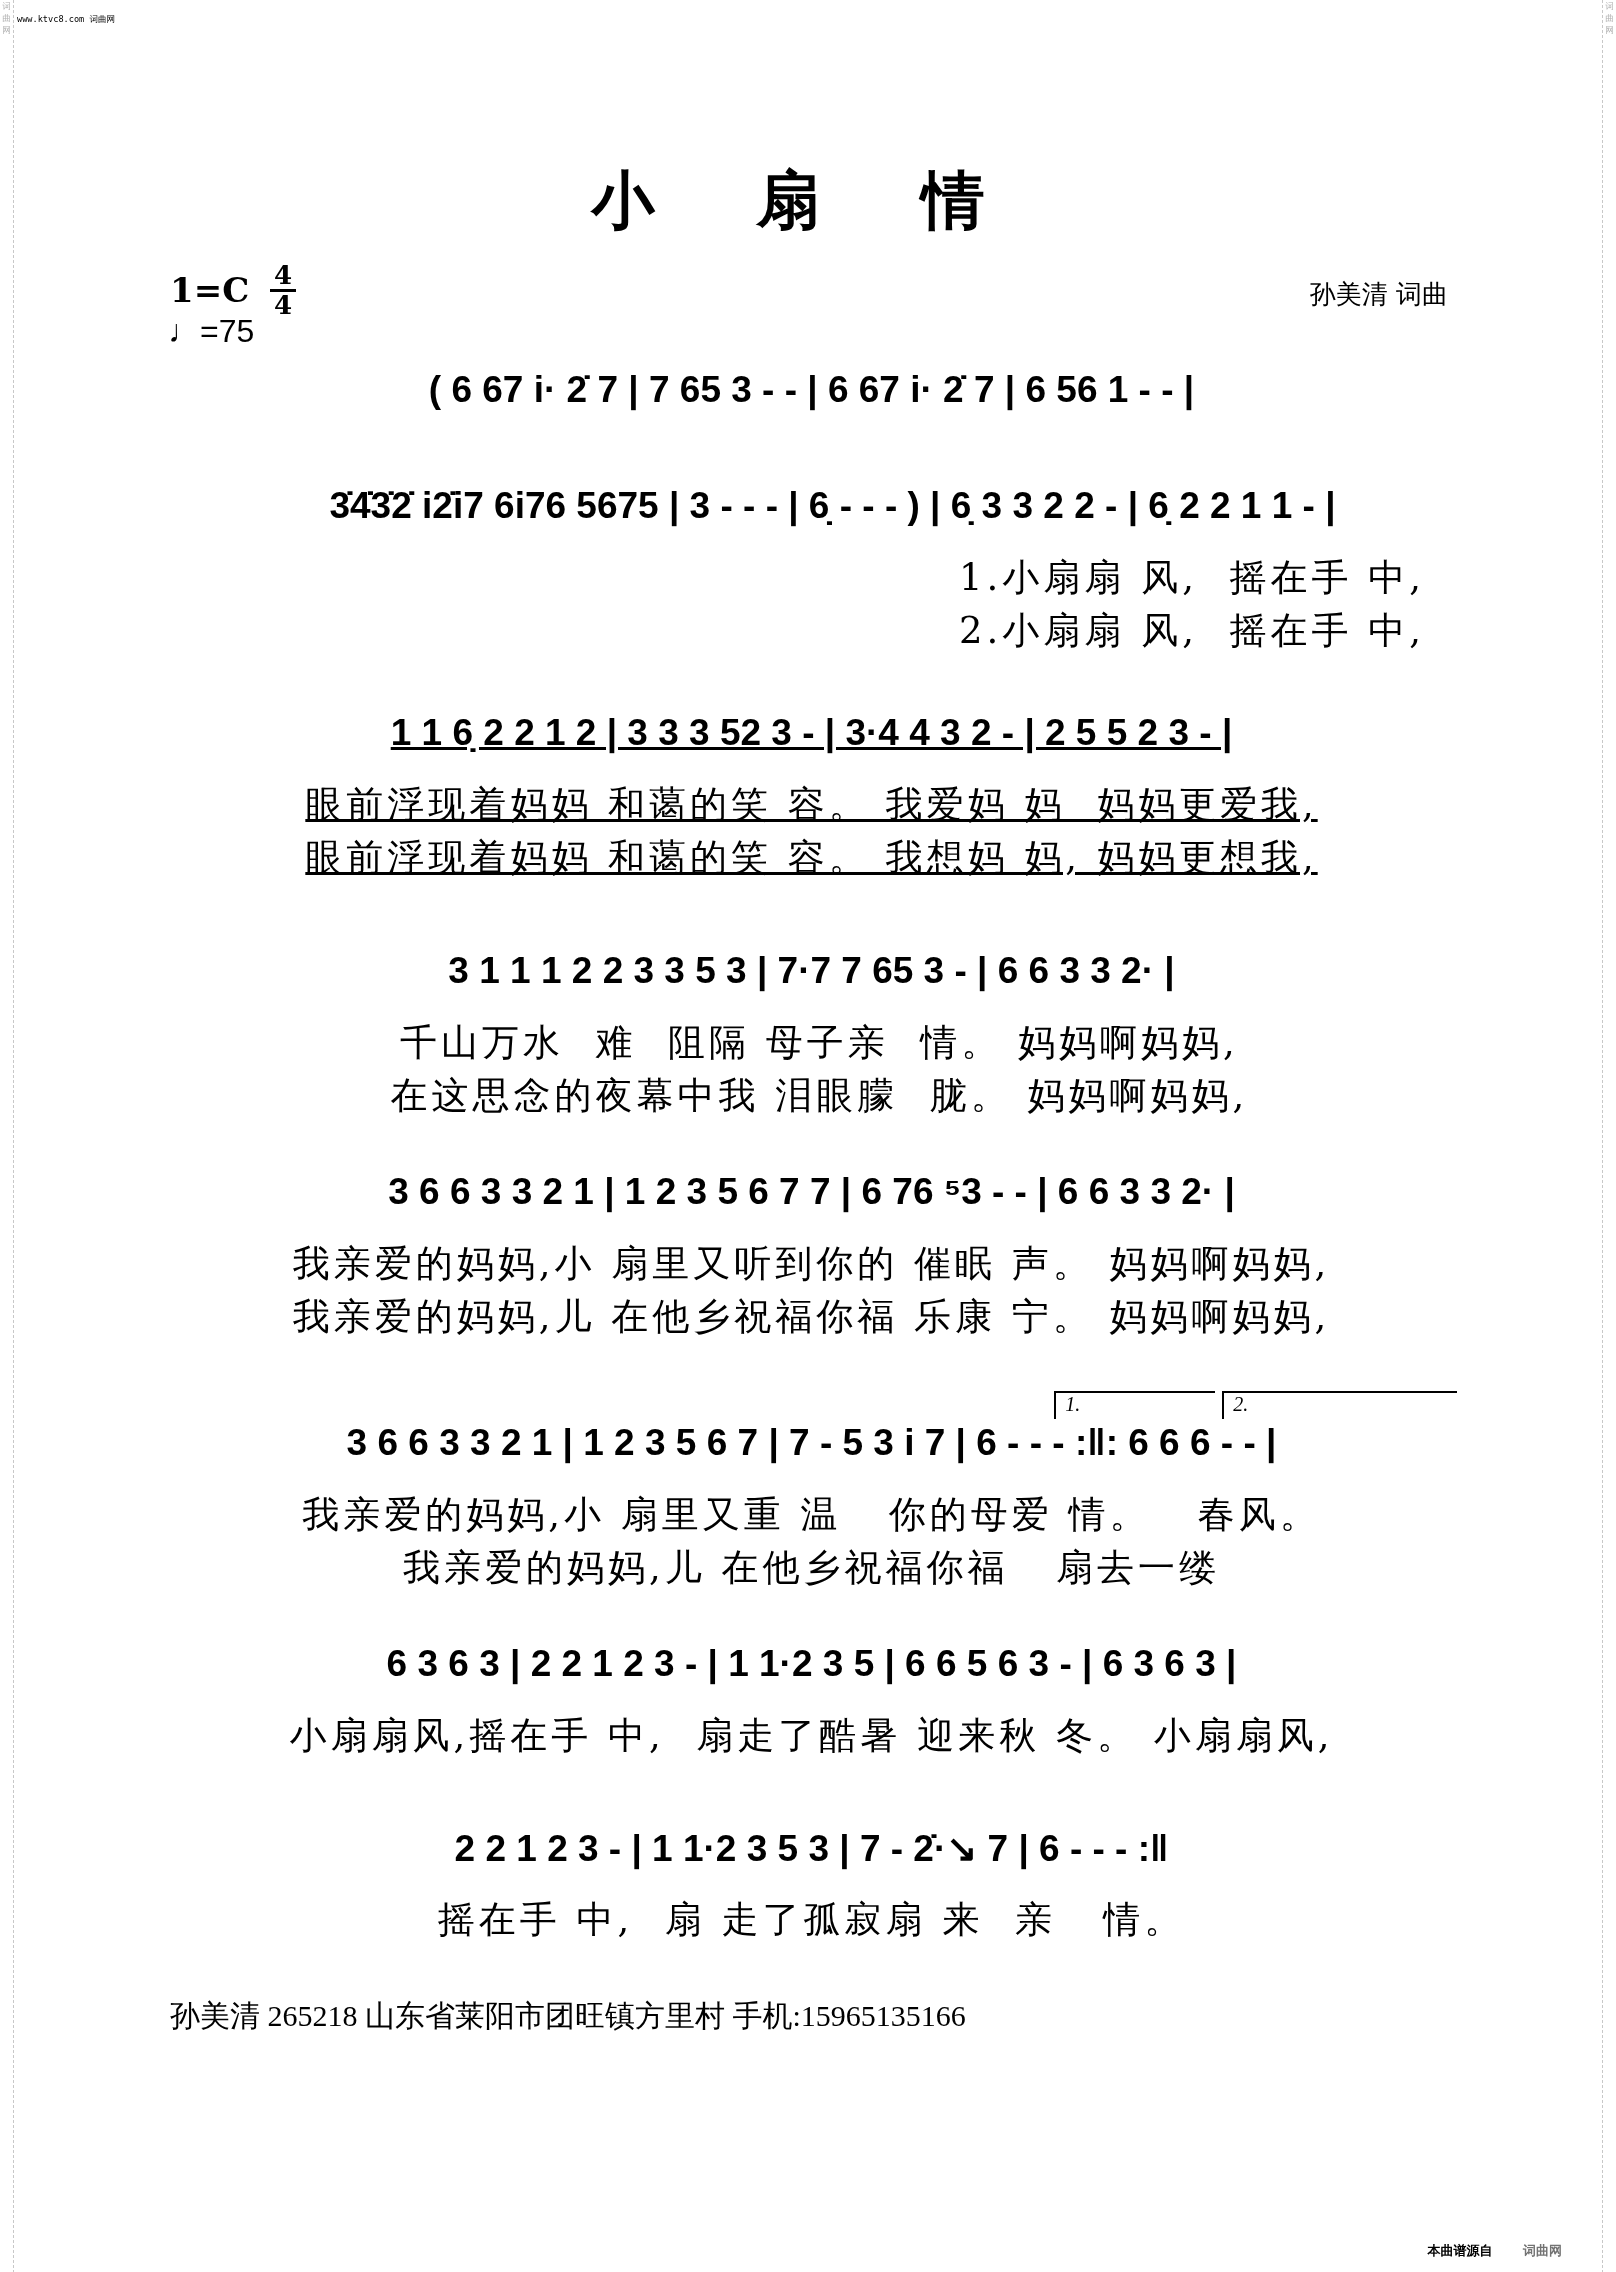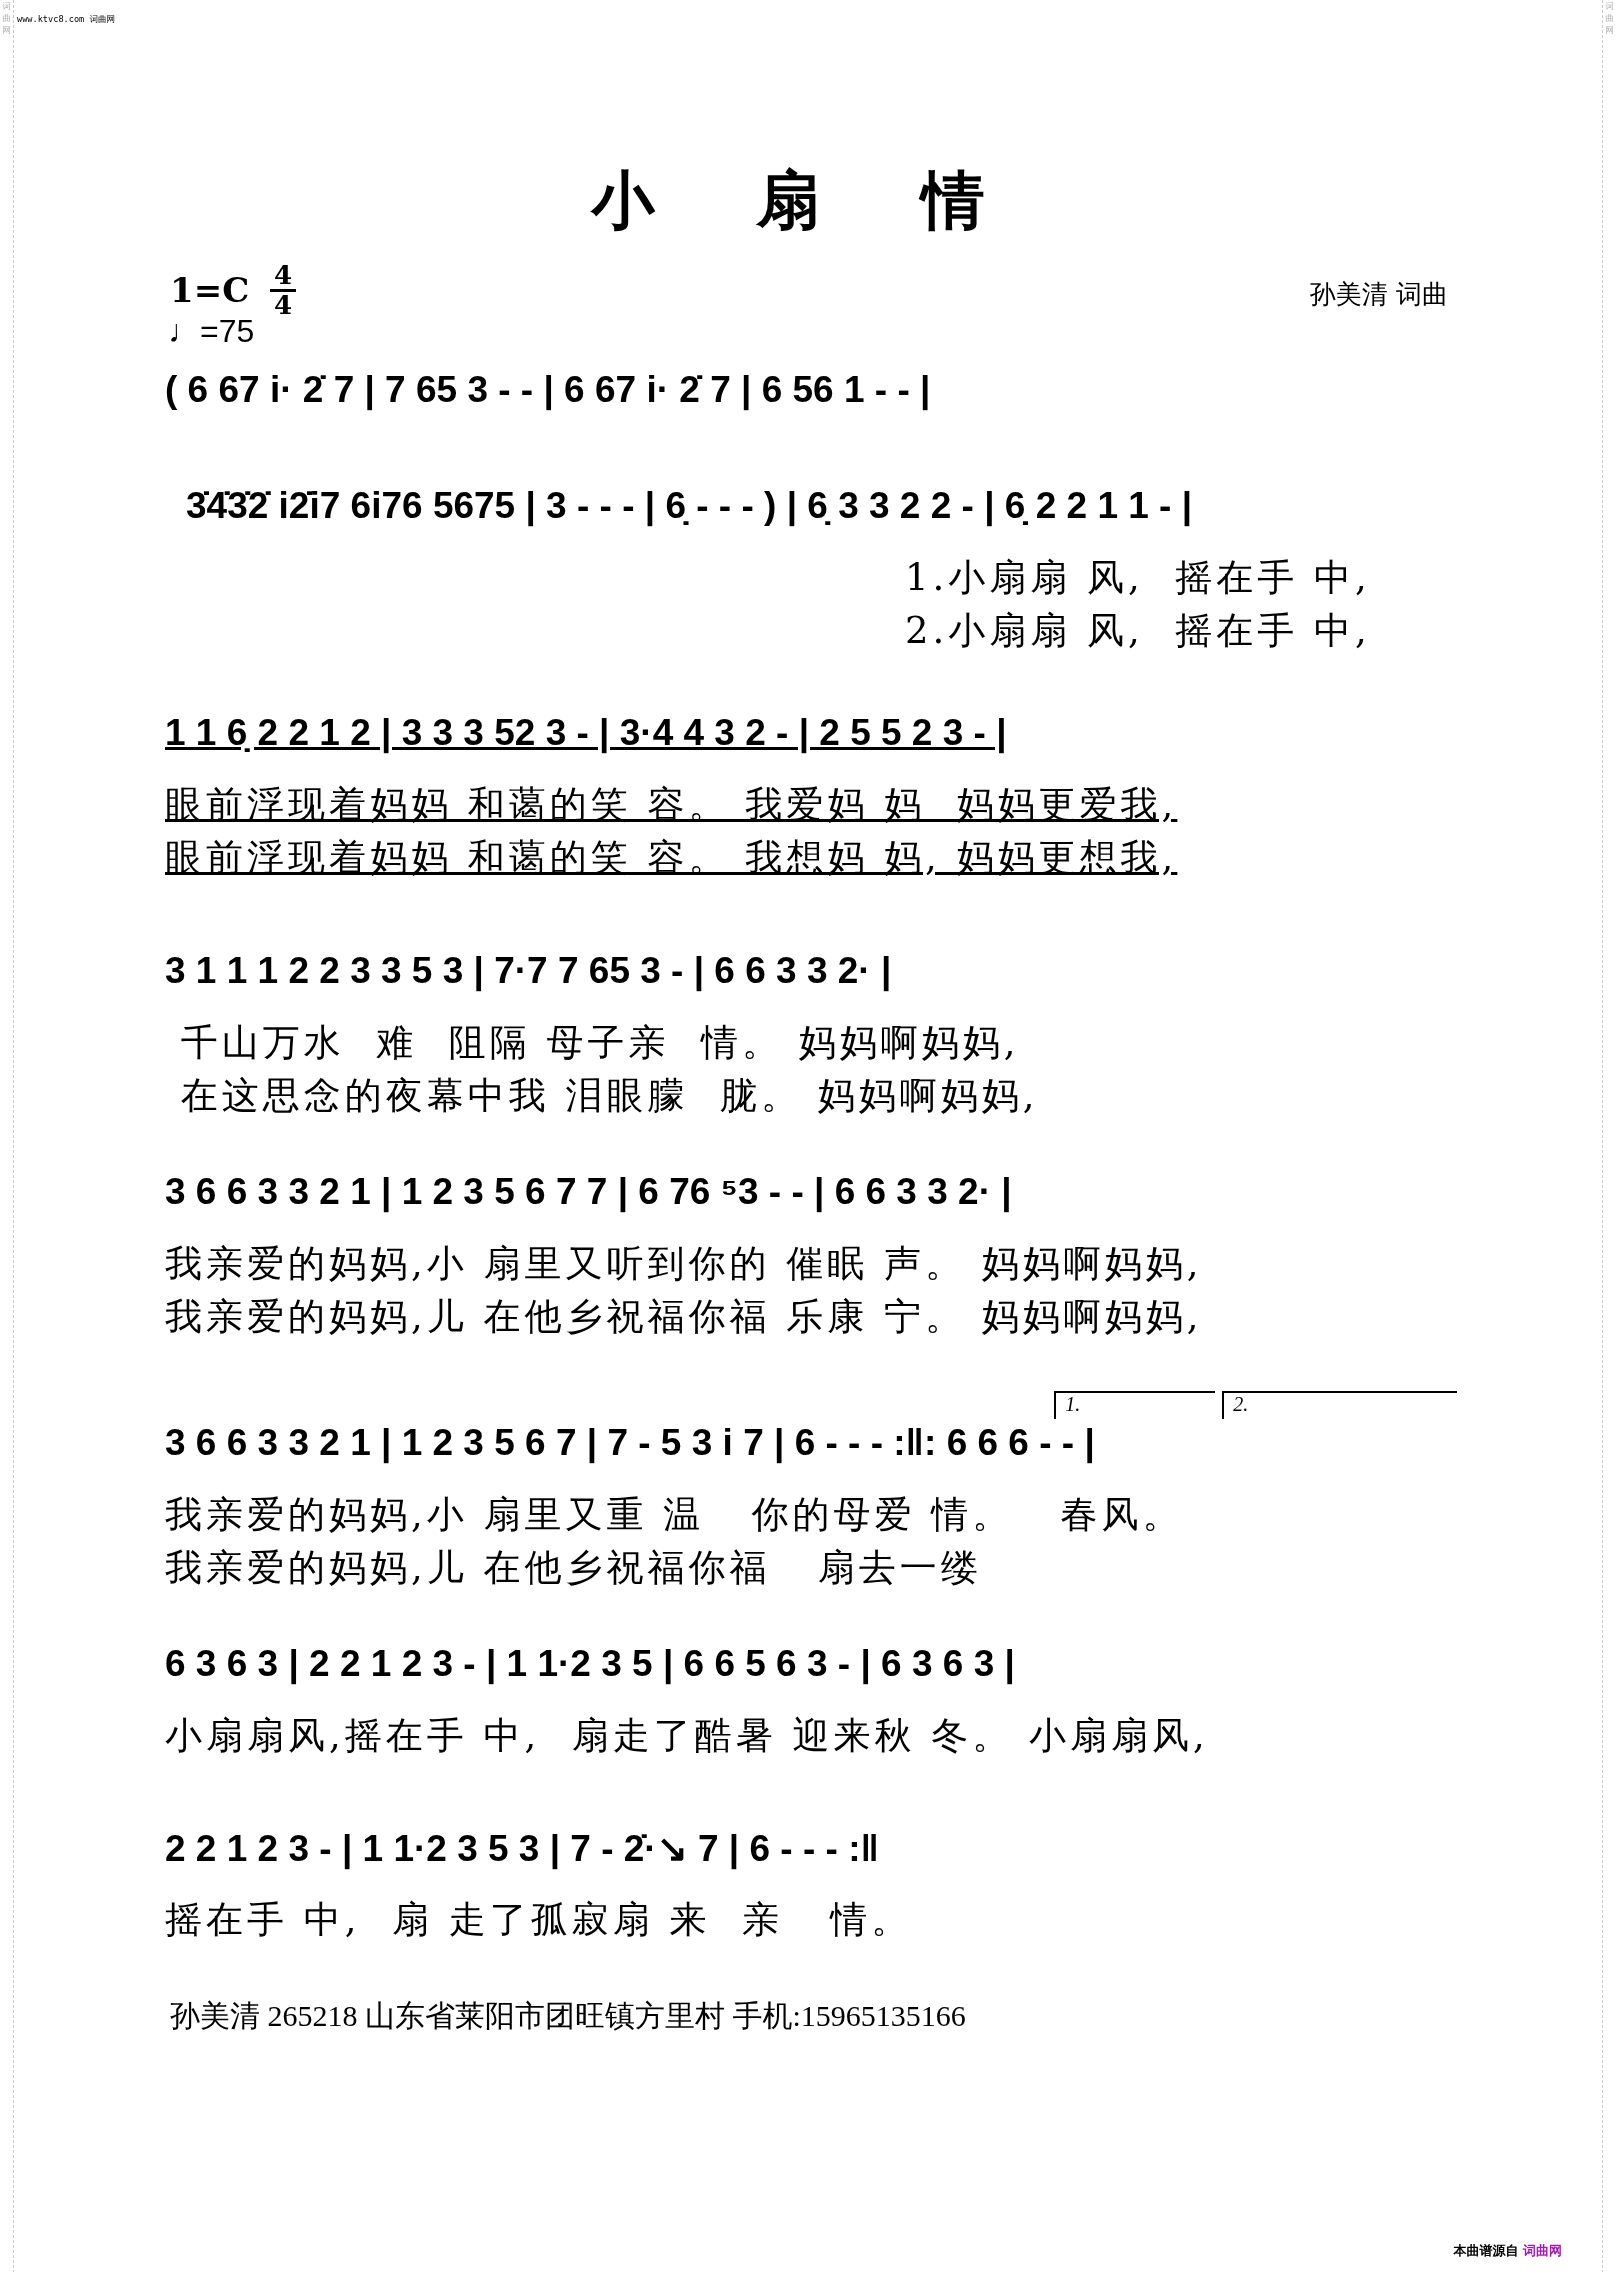--- a/index.html
+++ b/index.html
@@ -8,26 +8,26 @@
   .side-strip.left { left:0; }
   .side-strip.right { right:0; border-right:none; border-left:1.3px dashed #c8c8c8; }
   .side-strip span { display:block; font-size:8.6px; color:#b0b0b0; text-align:center; line-height:12px; }
   .site-header { position:absolute; left:17px; top:14px; font-size:8.6px; font-family:"DejaVu Sans Mono", monospace; }
   .title { position:absolute; left:0; right:0; top:158px; text-align:center; font-size:63px; font-weight:bold; letter-spacing:40px; font-family:"DejaVu Serif", serif; }
   .key { position:absolute; left:170px; top:270px; font-size:34px; font-weight:bold; font-family:"DejaVu Serif", serif; }
   .timesig { position:absolute; left:270px; top:263px; width:26px; text-align:center; font-size:26px; font-weight:bold; line-height:25px; font-family:"DejaVu Serif", serif; }
   .timesig .bar { height:2.6px; background:#000; margin:1.3px 0; }
   .tempo { position:absolute; left:168px; top:313px; font-size:32px; font-family:"Liberation Sans", sans-serif; }
   .composer { position:absolute; right:168px; top:277px; font-size:26px; font-family:"DejaVu Serif", serif; }
-  .row { position:absolute; left:165px; width:1293px; }
+  .row { position:absolute; left:165px; width:1293px;text-align:center; }
   .notes { position:relative; height:66px; font-family:"Liberation Sans", sans-serif; font-weight:bold; font-size:37px; white-space:nowrap; }
   .lyric { position:relative; font-family:"DejaVu Serif", serif; font-size:37px; white-space:pre; height:53px; line-height:53px; letter-spacing:4px; }
   .footer-info { position:absolute; left:170px; top:1996px; font-size:30px; font-family:"Liberation Serif", serif; }
   .footer-src { position:absolute; right:54px; top:2242px; font-size:13px; font-weight:bold; }
-  .footer-src .brand { color:#a21caf; }
+  .footer-src .brand { color:#737373; margin-left:26px; }
   .volta { position:absolute; border-top:2px solid #000; border-left:2px solid #000; height:26px; font-style:italic; font-size:20px; font-family:"Liberation Serif", serif; padding-left:9.2px; }
 </style>
 </head>
 <body>
 
 <div class="side-strip left">
   <span>词</span>
   <span>曲</span>
   <span>网</span>
 </div>

